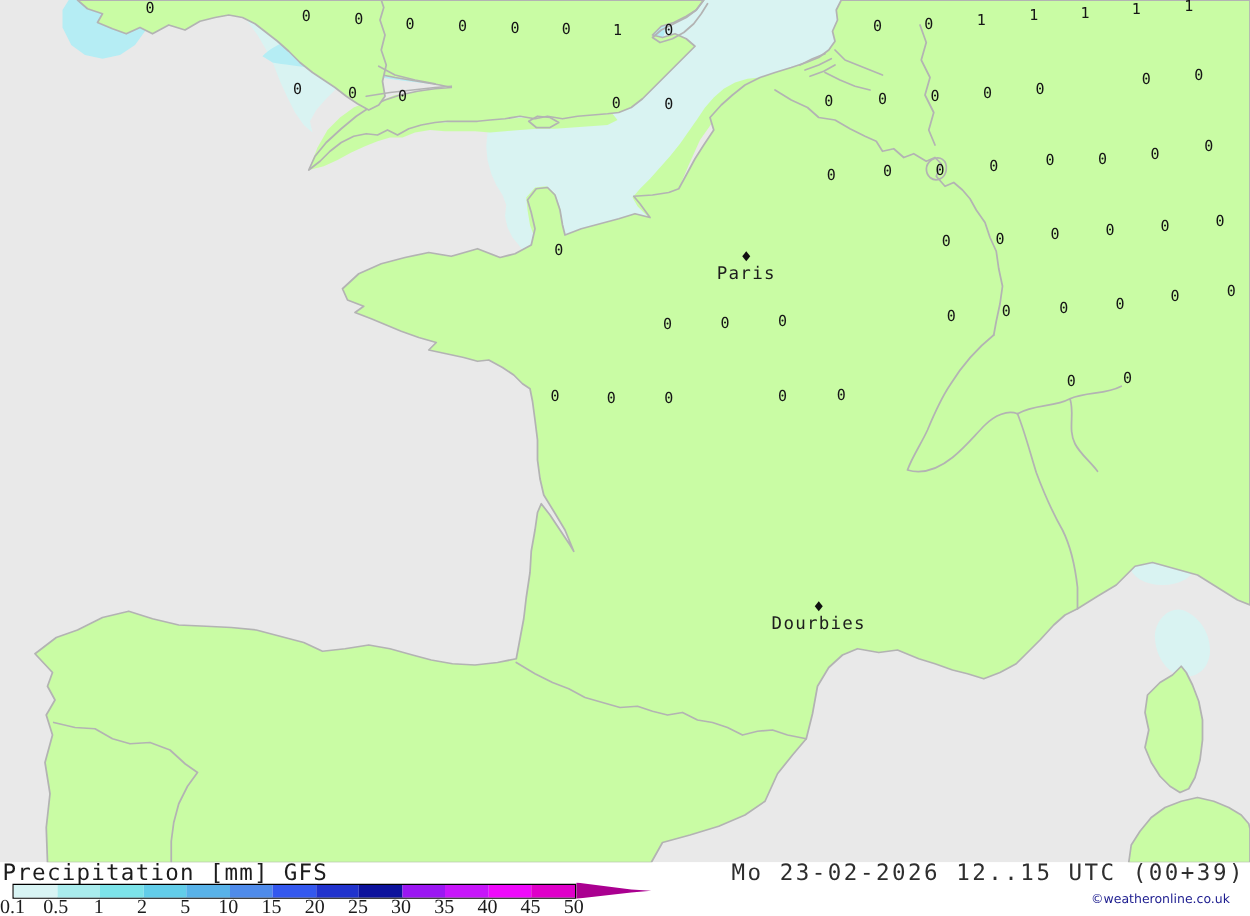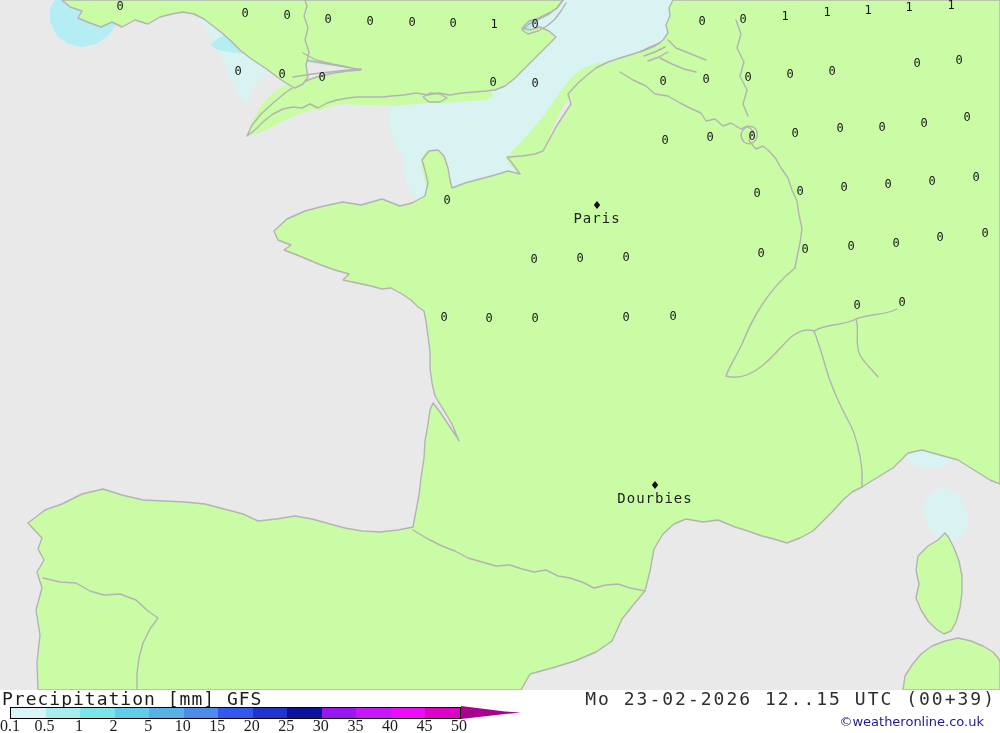--- a/index.html
+++ b/index.html
@@ -20,21 +20,21 @@
   
   #bottom-bar{position:absolute;left:0;top:690px;width:1000px;height:28px;background:#ffffff;}
   #legend-title{position:absolute;left:2px;top:-2px;font-size:18px;letter-spacing:1px;color:#1c1c1c;white-space:pre;}
   #legend-bar{position:absolute;left:10px;top:17px;width:449px;height:10px;border:1px solid #000;display:flex;}
   .legseg{flex:1 1 0;height:100%;}
   #legend-arrow{position:absolute;left:461px;top:16px;}
   #legend-labels{position:absolute;left:0;top:27px;width:560px;height:16px;font-family:Liberation Serif, serif;}
   .leglab{position:absolute;top:0;transform:translateX(-50%);font-size:16px;color:#1c1c1c;}
   #datetime{position:absolute;right:4px;top:-2px;font-size:18px;letter-spacing:2px;color:#2e2e2e;white-space:pre;}
   #copyright{position:absolute;right:16px;top:24px;font-family:"DejaVu Sans",sans-serif;
-             font-size:13px;color:#1b1b8e;}
+             font-size:10px;color:#1b1b8e;}
 </style>
 </head>
 <body>
 
 <div id="stage">
 
   <svg id="map-svg" width="1000" height="690" viewBox="0 0 1000 690">
 
     <rect class="sea" x="0" y="0" width="1000" height="690"></rect>
 

